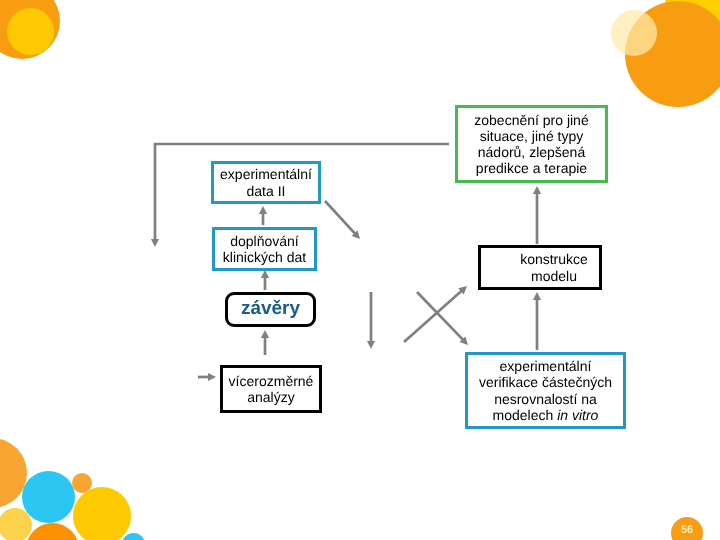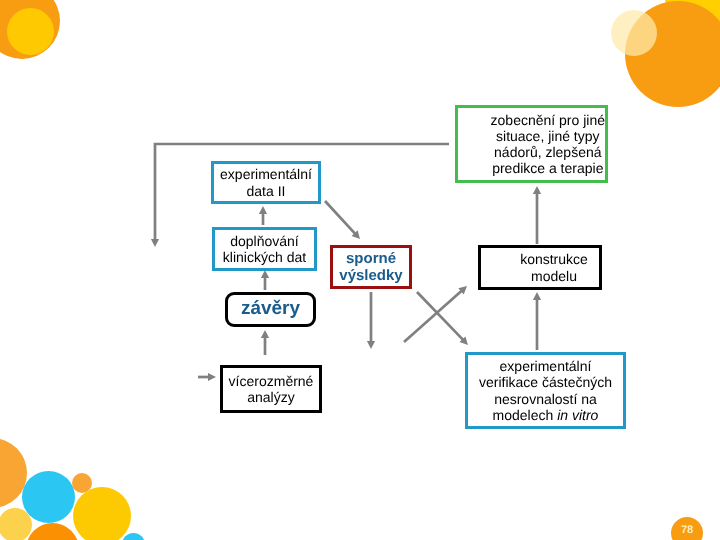--- a/index.html
+++ b/index.html
@@ -69,38 +69,35 @@
   </div>
 
   <div class="box" style="left:211px;top:161px;width:110px;height:43px;border:3.4px solid #2298c8;font-size:14px;">
     <span>experimentální<br>data II</span>
   </div>
 
   <div class="box" style="left:225px;top:292px;width:91px;height:35px;border:3.5px solid #000;border-radius:9px;font-size:19px;font-weight:bold;color:#1a5c8c;text-align:center;">
     <span>závěry</span>
   </div>
 
-  <div class="box" style="left:330px;top:245px;width:82px;height:44px;border:3.5px solid #9b0f0f;font-size:15px;font-weight:bold;color:#1a5c8c;">
-    <span>sporné<br>výsledky</span>
-  </div>
 
-  <div class="box" style="left:455px;top:105px;width:153px;height:78px;border:3.5px solid #45bd4c;font-size:14px;justify-content:flex-end;">
+  <div class="box" style="left:455px;top:105px;width:153px;height:78px;border:3.5px solid #45bd4c;font-size:14px;">
     <span>zobecnění pro jiné<br>situace, jiné typy<br>nádorů, zlepšená<br>predikce a terapie</span>
   </div>
 
   <div class="box" style="left:478px;top:245px;width:124px;height:45px;border:3.5px solid #000;font-size:14px;padding-left:28px;">
     <span>konstrukce<br>modelu</span>
   </div>
 
   <div class="box" style="left:220px;top:365px;width:102px;height:48px;border:3.5px solid #000;font-size:14px;">
     <span>vícerozměrné<br>analýzy</span>
   </div>
 
 
   <div class="box" style="left:465px;top:352px;width:161px;height:77px;border:3.4px solid #2298c8;font-size:14px;">
     <span><span>experimentální<br>verifikace částečných<br>nesrovnalostí na<br>modelech </span><i>in vitro</i></span>
   </div>
 
   <div class="pagenum" style="left:671px;top:517px;width:32px;height:32px;background:#f89c11;">
-    <span>78</span>
+    <span>56</span>
   </div>
 
 </div>
 
 </body></html>

